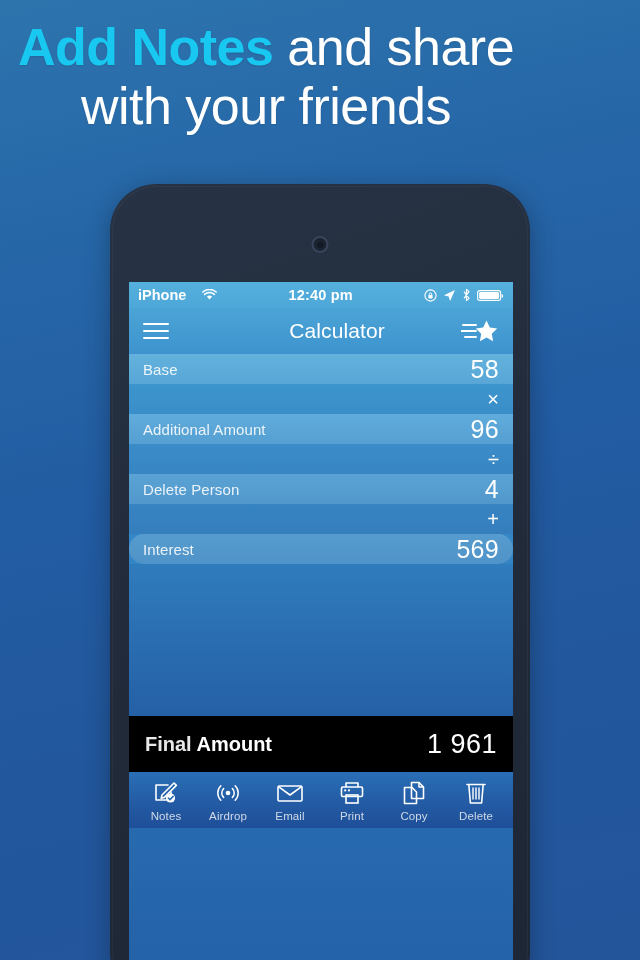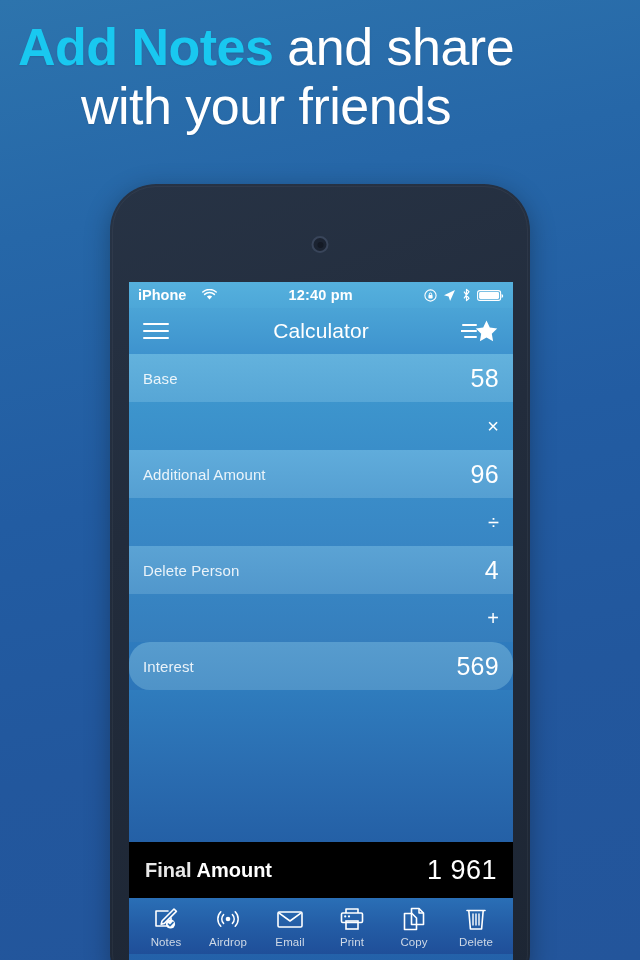--- a/index.html
+++ b/index.html
@@ -66,28 +66,28 @@
   .sb-right { display:flex; align-items:center; gap:6px; }
   .wifi svg, .sb-right svg { display:block; }
 
   
   .navbar {
     height:46px; display:flex; align-items:center; justify-content:space-between;
     padding:0 14px; color:#fff;
     background:linear-gradient(180deg,#4ba4d6 0%,#3e93ce 100%);
   }
   .nav-title { font-size:21px; font-weight:400; letter-spacing:.1px;
-    position:absolute; left:0; width:384px; text-align:center; pointer-events:none; }
+    position:absolute; left:16px; width:384px; text-align:center; pointer-events:none; }
   .hamburger { width:26px; display:flex; flex-direction:column; gap:5px; z-index:2; }
   .hamburger span { display:block; height:2px; background:#fff; border-radius:1px; }
   .star-btn { z-index:2; display:flex; align-items:center; }
 
   
   .rows { display:block; }
-  .row { height:48px; display:flex; align-items:center; padding:0 14px; position:relative; }
+  .row { height:30px; display:flex; align-items:center; padding:0 14px; position:relative; }
   .row .label { color:rgba(255,255,255,.88); font-size:15px; letter-spacing:.1px; }
   .row .value { margin-left:auto; color:#fff; font-size:25px; font-weight:400; letter-spacing:.3px; }
   .row .op { margin-left:auto; color:#fff; font-size:20px; font-weight:400; }
   .row.r0 { background:linear-gradient(180deg,#63b2dd 0%,#57a6d6 100%); }
   .row.r1 { background:linear-gradient(180deg,#3d95cd 0%,#3a8ec9 100%); }
   .row.r2 { background:linear-gradient(180deg,#60acdb 0%,#559fd2 100%); }
   .row.r3 { background:linear-gradient(180deg,#3a8cc8 0%,#3886c4 100%); }
   .row.r4 { background:linear-gradient(180deg,#5ba3d4 0%,#5197cc 100%); }
   .row.r5 { background:linear-gradient(180deg,#3784c2 0%,#357ebd 100%); }
   .row.r6 { background:linear-gradient(180deg,#579cce 0%,#4f93c8 100%);border-radius:21px; }

